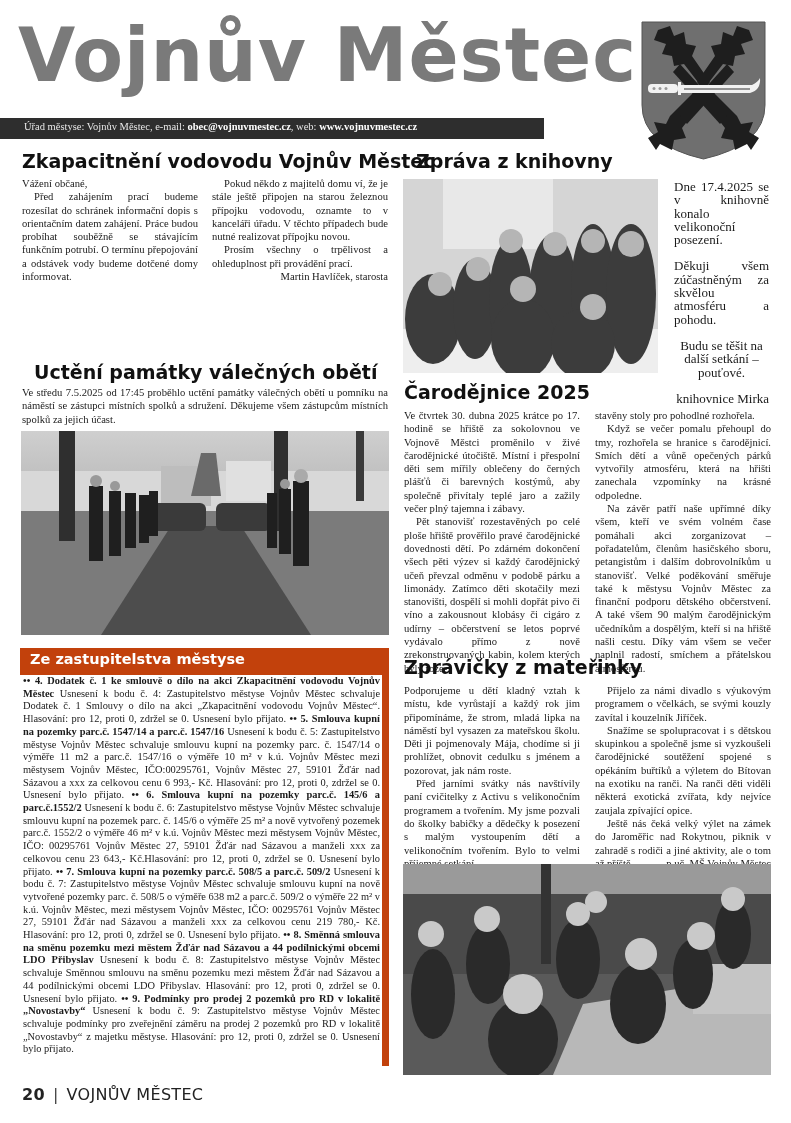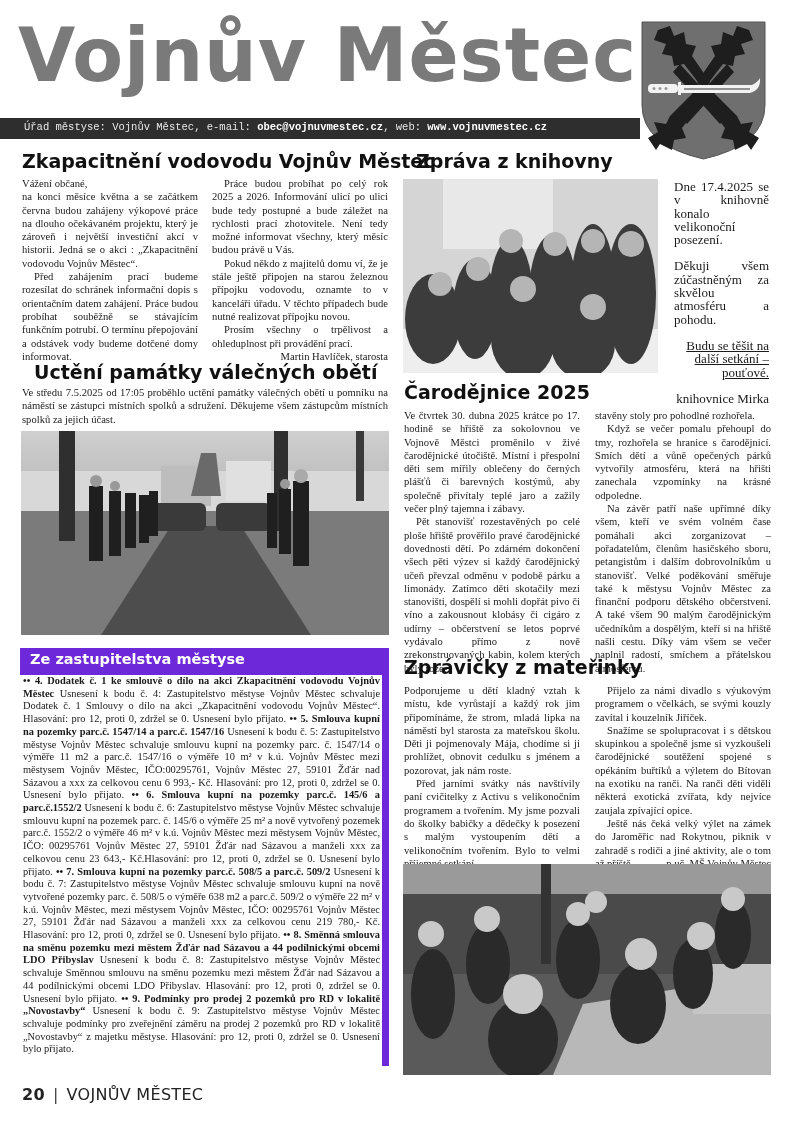--- a/index.html
+++ b/index.html
@@ -5,23 +5,23 @@
   * { box-sizing: border-box; margin: 0; padding: 0; }
   html, body { width: 791px; height: 1123px; background: #ffffff; overflow: hidden; }
   body { position: relative; font-family: "Liberation Serif", serif; color: #1a1a1a; }
 
   .masthead-title {
     position: absolute; left: 18px; top: 18px;
     font-family: "DejaVu Sans", sans-serif; font-weight: bold;
     font-size: 74px; color: #7a7a7a; letter-spacing: 1px; line-height: 1;
   }
   .contact-bar {
-    position: absolute; left: 0; top: 118px; width: 640px; height: 21px;
+    position: absolute; left: 0; top: 118px; width: 544px; height: 21px;
     background: #2e2e2e; color: #e8e8e8;
-    font-family: Liberation Mono, monospace; font-size: 10.5px;
+    font-family: Liberation Serif, serif; font-size: 10.5px;
     padding: 3px 0 0 24px; white-space: nowrap;
   }
   .contact-bar b { color: #ffffff; }
   .coat-of-arms {
     position: absolute; left: 640px; top: 20px; width: 127px; height: 141px;
   }
 
   .heading {
     position: absolute;
     font-family: "DejaVu Sans", sans-serif; font-weight: bold;
@@ -36,21 +36,21 @@
   .sign { text-align: right; text-indent: 0 !important; }
 
   .photo {
     position: absolute; overflow: hidden;
     background: #888;
   }
   .photo svg { display: block; width: 100%; height: 100%; }
 
   .council-box {
     position: absolute; left: 20px; top: 648px; width: 369px; height: 418px;
-    background: #6d28d9;
+    background: #c2410c;
   }
   .council-title {
     position: absolute; left: 0; top: 0; width: 100%; height: 23px;
     color: #fff; font-family: "DejaVu Sans", sans-serif; font-weight: bold;
     font-size: 14.5px; padding: 3px 0 0 10px;
   }
   .council-body {
     position: absolute; left: 0; top: 27px; width: 362px; bottom: 0;
     background: #fff; padding: 0 2px 0 3px;
     font-size: 10.4px; line-height: 12.7px; text-align: justify;
@@ -91,33 +91,31 @@
       <circle cx="26" cy="68.5" r="1.5" fill="#999"></circle>
     <rect x="38" y="62" width="3" height="13" fill="#f2f2f2"></rect>
     <path d="M41 65 H112 Q118 62 120 58 Q121 70 110 73 H41 Z" fill="#f2f2f2"></path>
     <line x1="44" y1="69" x2="110" y2="69" stroke="#333" stroke-width="1.2"></line>
   </svg>
 </div>
 
 <div class="heading" style="left:22px; top:152px; font-size:19px;">Zkapacitnění vodovodu Vojnův Městec</div>
 <div class="col" style="left:22px; top:177px; width:176px;">
   <p class="noindent">Vážení občané,</p>
-  <p class="noindent">na konci měsíce května a se začátkem června budou zahájeny výkopové práce na dlouho očekávaném projektu, který je zároveň i největší investiční akcí v historii. Jedná se o akci : „Zkapacitnění vodovodu Vojnův Městec“.</p>
   <p>Před zahájením prací budeme rozesílat do schránek informační dopis s orientačním datem zahájení. Práce budou probíhat souběžně se stávajícím funkčním potrubí. O termínu přepojování a odstávek vody budeme dotčené domy informovat.</p>
 </div>
 <div class="col" style="left:212px; top:177px; width:176px;">
-  <p>Práce budou probíhat po celý rok 2025 a 2026. Informování ulicí po ulici bude tedy postupné a bude záležet na rychlosti prací zhotovitele. Není tedy možné informovat všechny, který měsíc budou právě u Vás.</p>
   <p>Pokud někdo z majitelů domu ví, že je stále ještě připojen na starou železnou přípojku vodovodu, oznamte to v kanceláři úřadu. V těchto případech bude nutné realizovat přípojku novou.</p>
   <p>Prosím všechny o trpělivost a ohleduplnost při provádění prací.</p>
   <p class="sign">Martin Havlíček, starosta</p>
 </div>
 
 <div class="heading" style="left:34px; top:363px; font-size:19px;">Uctění památky válečných obětí</div>
 <div class="col" style="left:22px; top:386px; width:366px;">
-  <p class="noindent">Ve středu 7.5.2025 od 17:05 proběhlo uctění památky válečných obětí u pomníku na náměstí se zástupci místních spolků a sdružení. Děkujeme všem zástupcům místních spolků za jejich účast.</p>
+  <p class="noindent">Ve středu 7.5.2025 od 17:45 proběhlo uctění památky válečných obětí u pomníku na náměstí se zástupci místních spolků a sdružení. Děkujeme všem zástupcům místních spolků za jejich účast.</p>
 </div>
 <div class="photo" style="left:21px; top:431px; width:368px; height:204px;">
   <svg viewBox="0 0 368 204" preserveAspectRatio="none">
     <defs>
       <linearGradient id="sky1" x1="0" y1="0" x2="0" y2="1">
           <stop offset="0" stop-color="#cfcfcf"></stop>
           <stop offset="1" stop-color="#8a8a8a"></stop>
         </linearGradient>
     </defs>
     <rect width="368" height="204" fill="url(#sky1)"></rect>
@@ -180,38 +178,38 @@
         <circle cx="190" cy="62" r="12"></circle>
         <circle cx="228" cy="65" r="13"></circle>
       <circle cx="120" cy="110" r="13"></circle>
         <circle cx="190" cy="128" r="13"></circle>
     </g>
   </svg>
 </div>
 <div class="col" style="left:674px; top:180px; width:95px; font-size:13px;">
   <p class="noindent" style="margin-bottom:13px;">Dne 17.4.2025 se v knihovně konalo velikonoční posezení.</p>
   <p class="noindent" style="margin-bottom:13px; text-align:justify;">Děkuji všem zúčastněným za skvělou atmosféru a pohodu.</p>
-  <p class="noindent" style="margin-bottom:13px; text-align:right;text-decoration:underline;">Budu se těšit na další setkání – pouťové.</p>
+  <p class="noindent" style="margin-bottom:13px; text-align:center;">Budu se těšit na další setkání – pouťové.</p>
   <p class="sign">knihovnice Mirka</p>
 </div>
 
 <div class="heading" style="left:404px; top:383px; font-size:19px;">Čarodějnice 2025</div>
 <div class="col" style="left:404px; top:409px; width:176px;">
   <p class="noindent">Ve čtvrtek 30. dubna 2025 krátce po 17. hodině se hřiště za sokolovnou ve Vojnově Městci proměnilo v živé čarodějnické útočiště. Místní i přespolní děti sem mířily oblečeny do černých plášťů či barevných kostýmů, aby společně přivítaly teplé jaro a zažily večer plný tajemna i zábavy.</p>
   <p>Pět stanovišť rozestavěných po celé ploše hřiště prověřilo pravé čarodějnické dovednosti dětí. Po zdárném dokončení všech pěti výzev si každý čarodějnický učeň převzal odměnu v podobě párku a limonády. Zatímco děti skotačily mezi stanovišti, dospělí si mohli dopřát pivo či víno a zakousnout klobásy či cigáro z udírny – občerstvení se letos poprvé vydávalo přímo z nově zrekonstruovaných kabin, kolem kterých byly roze-</p>
 </div>
 <div class="col" style="left:595px; top:409px; width:176px;">
   <p class="noindent">stavěny stoly pro pohodlné rozhořela.</p>
   <p>Když se večer pomalu přehoupl do tmy, rozhořela se hranice s čarodějnicí. Smích dětí a vůně opečených párků vytvořily atmosféru, která na hřišti zanechala vzpomínky na krásné odpoledne.</p>
   <p>Na závěr patří naše upřímné díky všem, kteří ve svém volném čase pomáhali akci zorganizovat – pořadatelům, členům hasičského sboru, petangistům i dalším dobrovolníkům u stanovišť. Velké poděkování směřuje také k městysu Vojnův Městec za finanční podporu dětského občerstvení. A také všem 90 malým čarodějnickým učedníkům a dospělým, kteří si na hřiště našli cestu. Díky vám všem se večer naplnil radostí, smíchem a přátelskou atmosférou.</p>
 </div>
 
 <div class="heading" style="left:404px; top:658px; font-size:19px;">Zprávičky z mateřinky</div>
 <div class="col" style="left:404px; top:684px; width:176px;">
-  <p class="noindent">Podporujeme u dětí kladný vztah k místu, kde vyrůstají a každý rok jim připomínáme, že strom, mladá lipka na náměstí byl starosta za mateřskou školu. Děti ji pojmenovaly Mája, chodíme si ji prohlížet, obnovit cedulku s jménem a pozorovat, jak nám roste.</p>
+  <p class="noindent">Podporujeme u dětí kladný vztah k místu, kde vyrůstají a každý rok jim připomínáme, že strom, mladá lipka na náměstí byl vysazen za mateřskou školu. Děti ji pojmenovaly Mája, chodíme si ji prohlížet, obnovit cedulku s jménem a pozorovat, jak nám roste.</p>
   <p>Před jarními svátky nás navštívily paní cvičitelky z Activu s velikonočním programem a tvořením. My jsme pozvali do školky babičky a dědečky k posezení s malým vystoupením dětí a velikonočním tvořením. Bylo to velmi příjemné setkání.</p>
 </div>
 <div class="col" style="left:595px; top:684px; width:176px;">
   <p>Přijelo za námi divadlo s výukovým programem o včelkách, se svými kouzly zavítal i kouzelník Jiříček.</p>
   <p>Snažíme se spolupracovat i s dětskou skupinkou a společně jsme si vyzkoušeli čarodějnické soutěžení spojené s opékáním buřtíků a výletem do Bítovan na exotiku na ranči. Na ranči děti viděli některá exotická zvířata, kdy nejvíce zaujala zpívající opice.</p>
   <p>Ještě nás čeká velký výlet na zámek do Jaroměřic nad Rokytnou, piknik v zahradě s rodiči a jiné aktivity, ale o tom až příště.</p>
   <p class="sign" style="margin-top:-13px;">p.uč. MŠ Vojnův Městec</p>
 </div>
 <div class="photo" style="left:403px; top:864px; width:368px; height:211px;">
   <svg viewBox="0 0 368 211" preserveAspectRatio="none">

